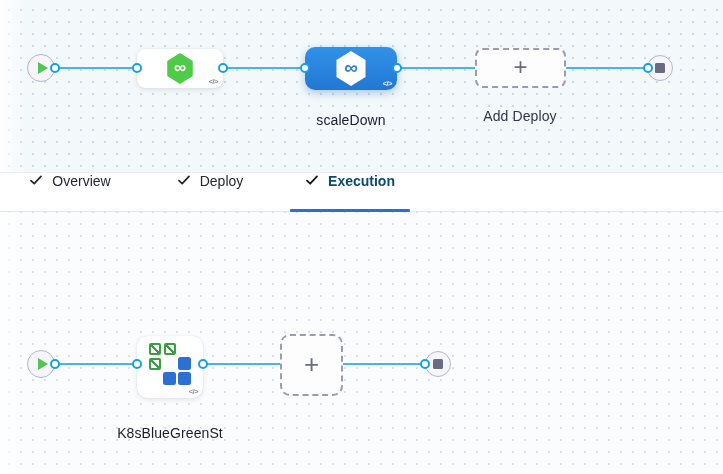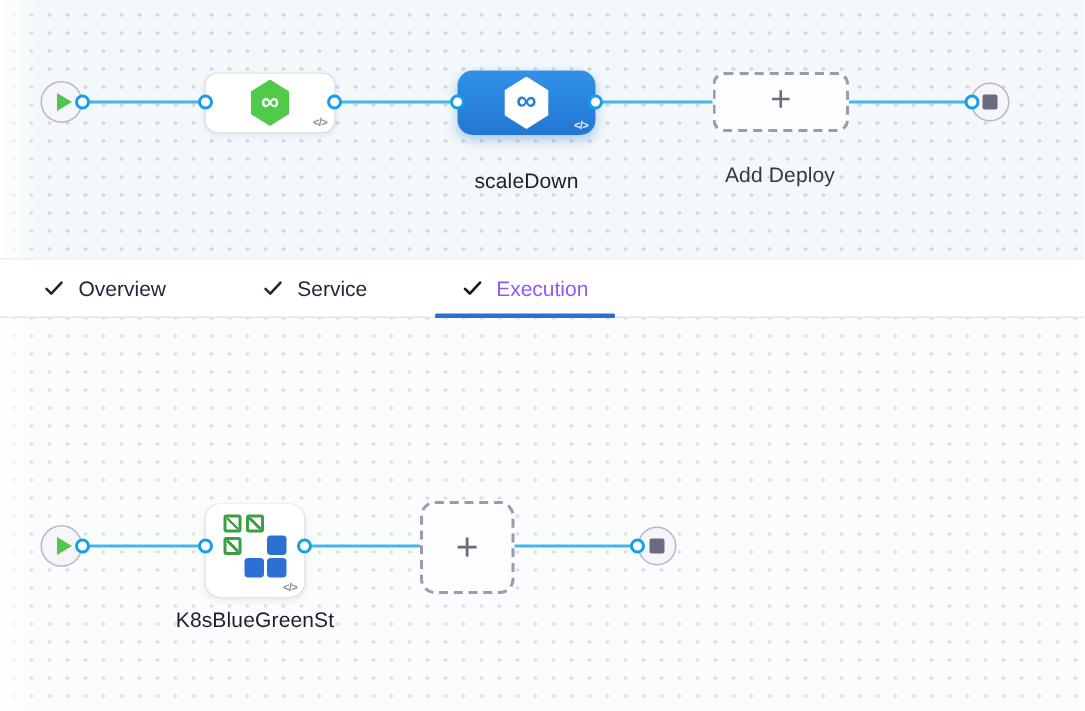--- a/index.html
+++ b/index.html
@@ -107,25 +107,25 @@
   .p00{left:0;top:0} .p10{left:15px;top:0} .p01{left:0;top:15px}
   .p21{left:29px;top:14px} .p12{left:14px;top:29px} .p22{left:29px;top:29px}
 
   
   .tab-bar {
     position:absolute; top:172px; left:0; right:0; height:40px; background:#fff;
     border-top:1px solid #eceef3; border-bottom:1px solid #e3e5ee;
     display:flex; align-items:stretch; z-index:6;
   }
   .tab {
-    position:relative; width:140px; display:flex; align-items:center; justify-content:center;
+    position:relative; width:140px; display:flex; align-items:flex-start; justify-content:center;
     gap:9px; cursor:pointer; font-size:14px; font-weight:500; color:#26273a;
   }
   .tab svg { display:block; }
-  .tab.active { color:#8b5cf6; font-weight:400; }
+  .tab.active { color:#0c4a6e; font-weight:700; }
   .tab.active::after {
     content:""; position:absolute; left:10px; right:10px; bottom:-1px; height:3px;
     background:#2d6fd0; border-radius:1px;
   }
 </style>
 </head>
 <body>
 
 <div class="canvas canvas-top">
 
@@ -174,21 +174,21 @@
   <div class="tab">
     <svg width="14" height="14" viewBox="0 0 14 14">
         <path d="M2 7.6l3.2 3.1L12 3.4" stroke="#22232f" stroke-width="1.7" fill="none" stroke-linecap="round" stroke-linejoin="round"></path>
       </svg>
     <span>Overview</span>
   </div>
   <div class="tab">
     <svg width="14" height="14" viewBox="0 0 14 14">
         <path d="M2 7.6l3.2 3.1L12 3.4" stroke="#22232f" stroke-width="1.7" fill="none" stroke-linecap="round" stroke-linejoin="round"></path>
       </svg>
-    <span>Service</span>
+    <span>Deploy</span>
   </div>
   <div class="tab active">
     <svg width="14" height="14" viewBox="0 0 14 14">
         <path d="M2 7.6l3.2 3.1L12 3.4" stroke="#14151f" stroke-width="1.8" fill="none" stroke-linecap="round" stroke-linejoin="round"></path>
       </svg>
     <span>Execution</span>
   </div>
 </div>
 
 <div class="canvas canvas-bottom">
@@ -218,16 +218,16 @@
 
   <div class="dashed-box add-step-box" style="left:280px; top:122px;">
     <span class="plus-glyph">+</span>
   </div>
 
   <div class="port" style="left:420px; top:147px;"></div>
   <div class="round-node" style="left:425px; top:139px; width:26px; height:26px;">
     <span class="stop-sq"></span>
   </div>
 
-  <div class="node-label" style="left:100px; top:192px;">
+  <div class="node-label" style="left:100px; top:212px;">
     <span class="line">K8sBlueGreenSt</span>
   </div>
 </div>
 
 </body></html>

